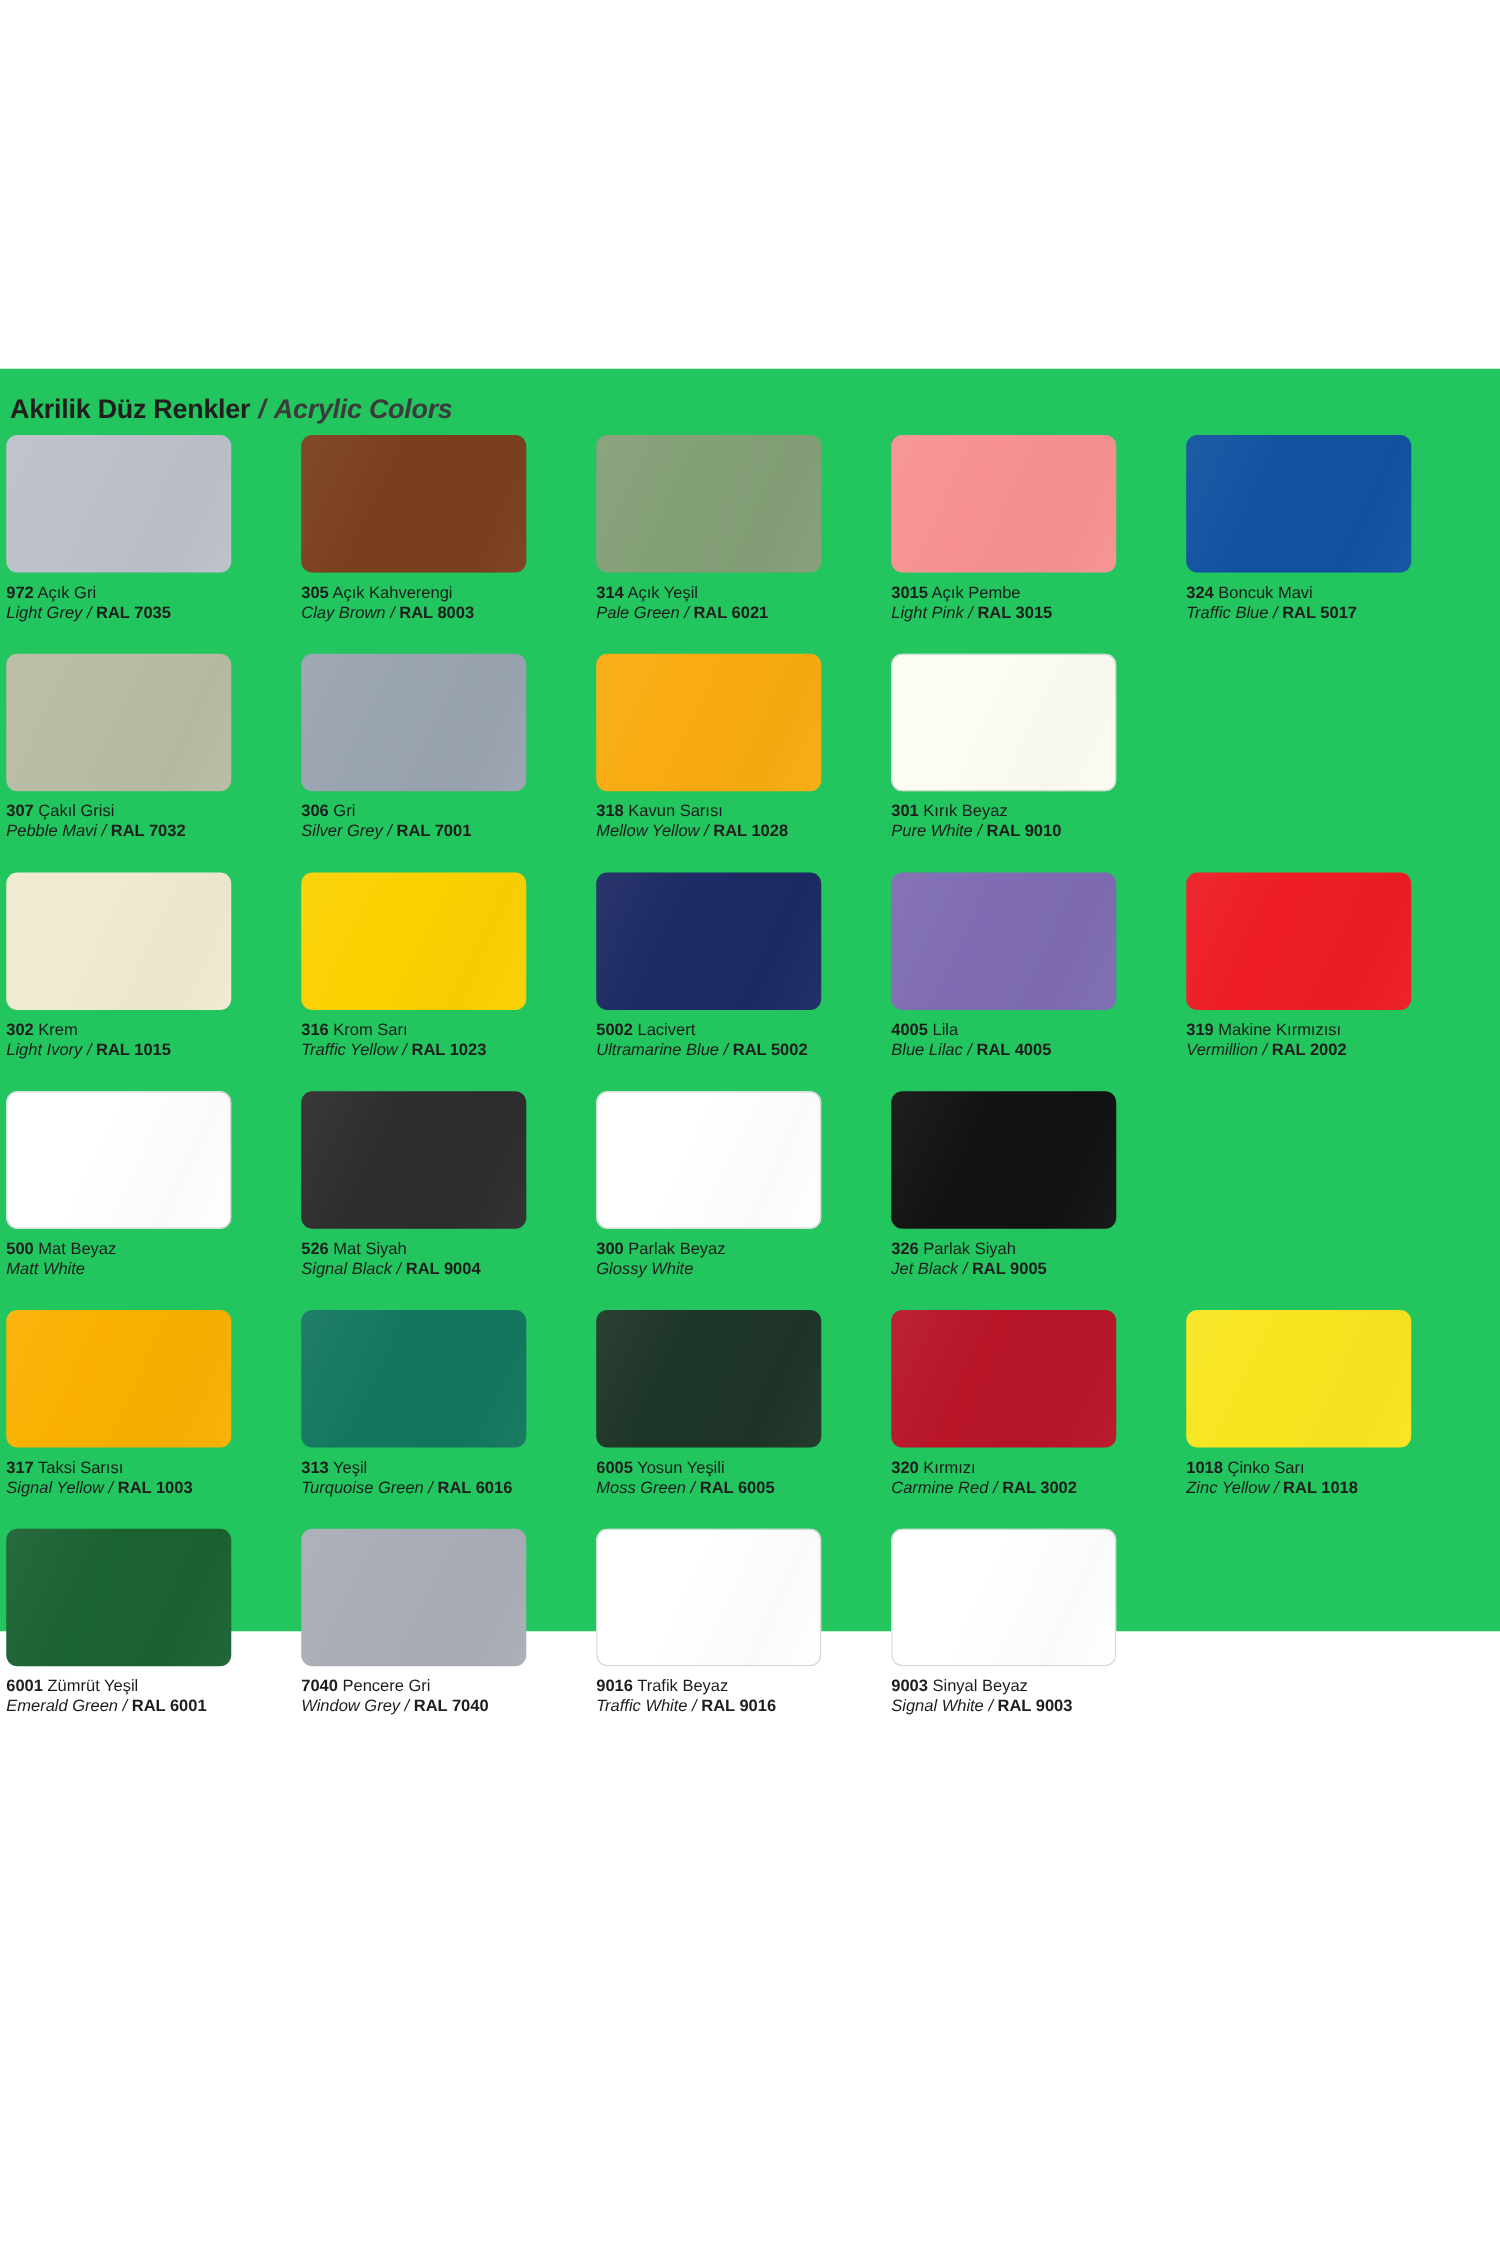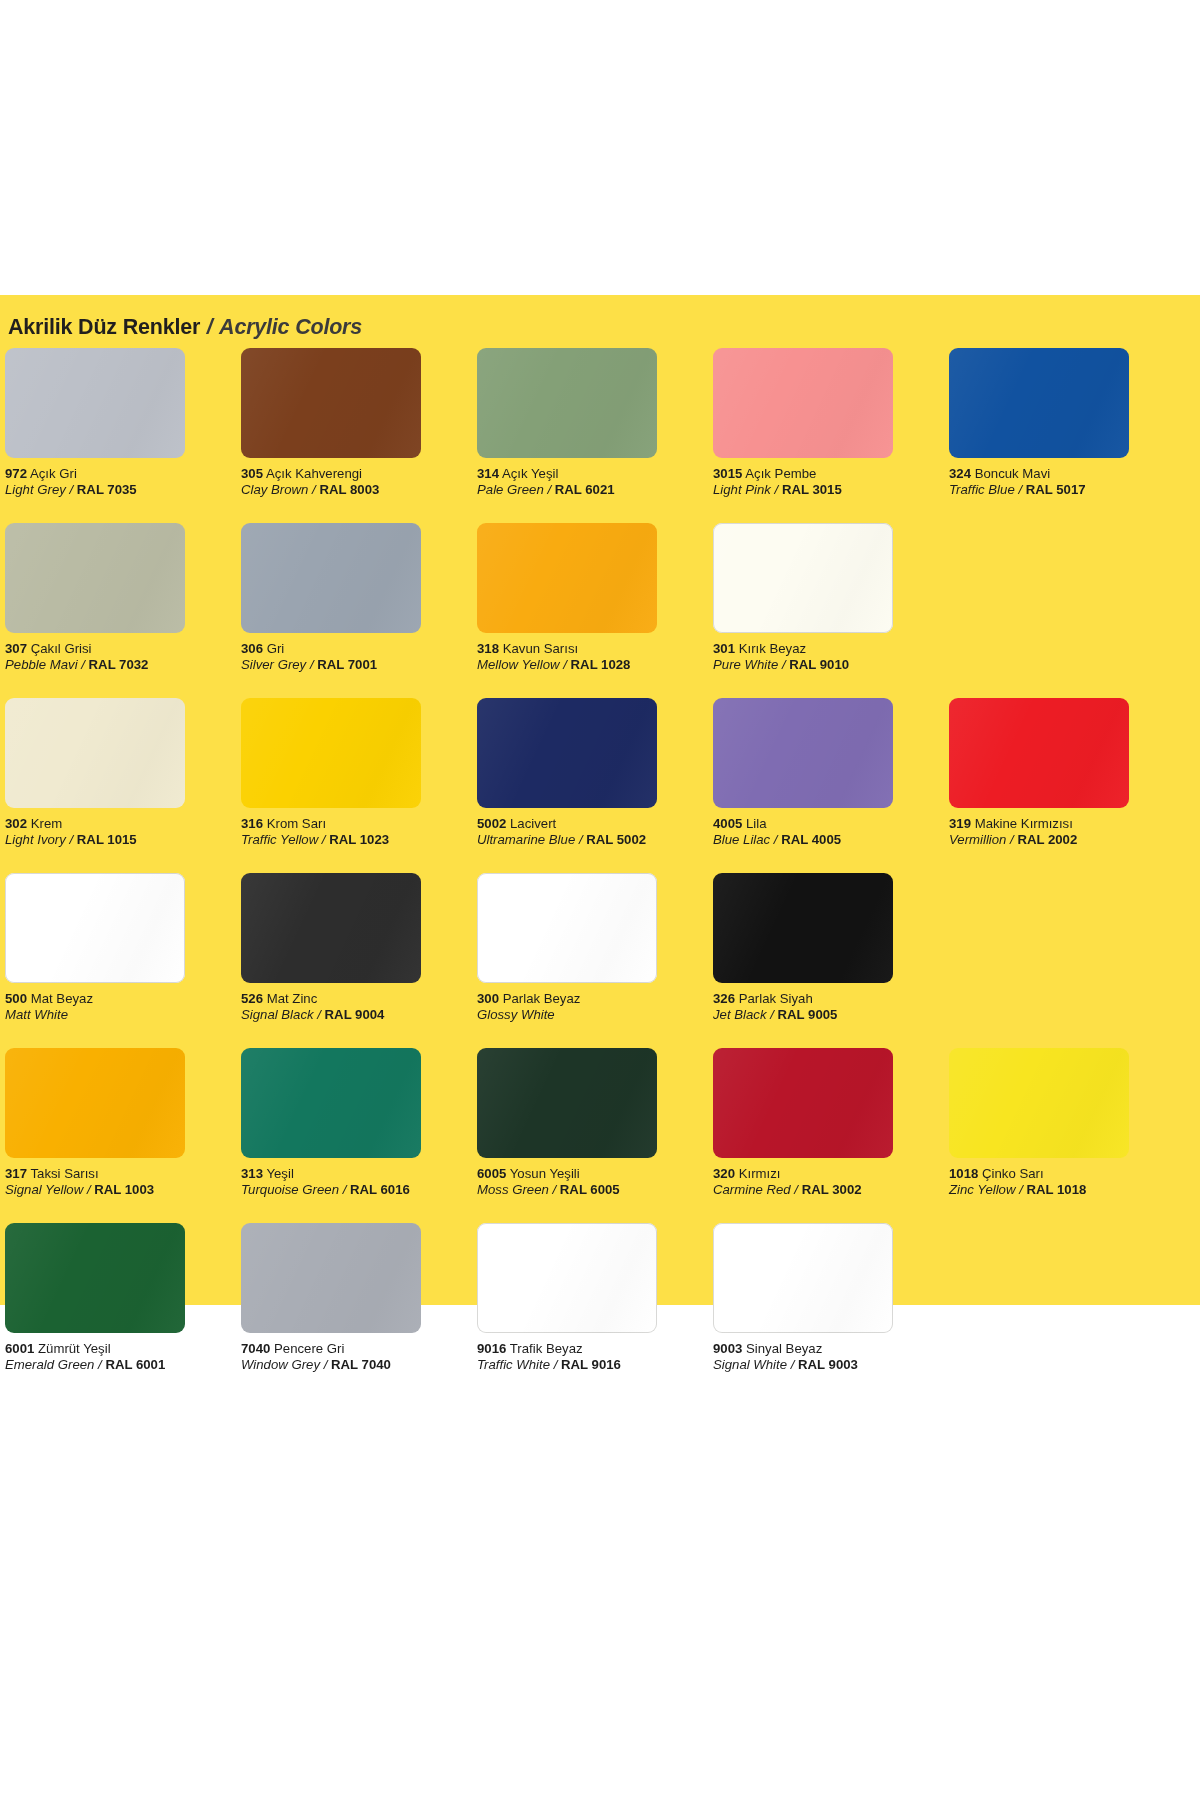--- a/index.html
+++ b/index.html
@@ -25,21 +25,21 @@
     height: 1800px;
     background: #ffffff;
   }
 
   #sheet {
     position: absolute;
     left: 0px;
     top: 295px;
     width: 1200px;
     height: 1010px;
-    background: #fde047;
+    background: #22c55e;
   }
 
   .title-row {
     position: absolute;
     left: 8px;
     top: 20px;
     width: 1100px;
     white-space: nowrap;
   }
   .title-tr {
@@ -249,21 +249,21 @@
           <div class="cell">
             <div class="swatch outlined" style="background: rgb(255, 255, 255);"></div>
             <div class="labels">
               <div class="line1"><span class="code">500</span> <span>Mat Beyaz</span></div>
               <div class="line2"><span>Matt White</span></div>
             </div>
           </div>
           <div class="cell">
             <div class="swatch" style="background: rgb(45, 45, 45);"></div>
             <div class="labels">
-              <div class="line1"><span class="code">526</span> <span>Mat Zinc</span></div>
+              <div class="line1"><span class="code">526</span> <span>Mat Siyah</span></div>
               <div class="line2"><span>Signal Black</span> / <span class="ral">RAL 9004</span></div>
             </div>
           </div>
           <div class="cell">
             <div class="swatch outlined" style="background: rgb(255, 255, 255);"></div>
             <div class="labels">
               <div class="line1"><span class="code">300</span> <span>Parlak Beyaz</span></div>
               <div class="line2"><span>Glossy White</span></div>
             </div>
           </div>

